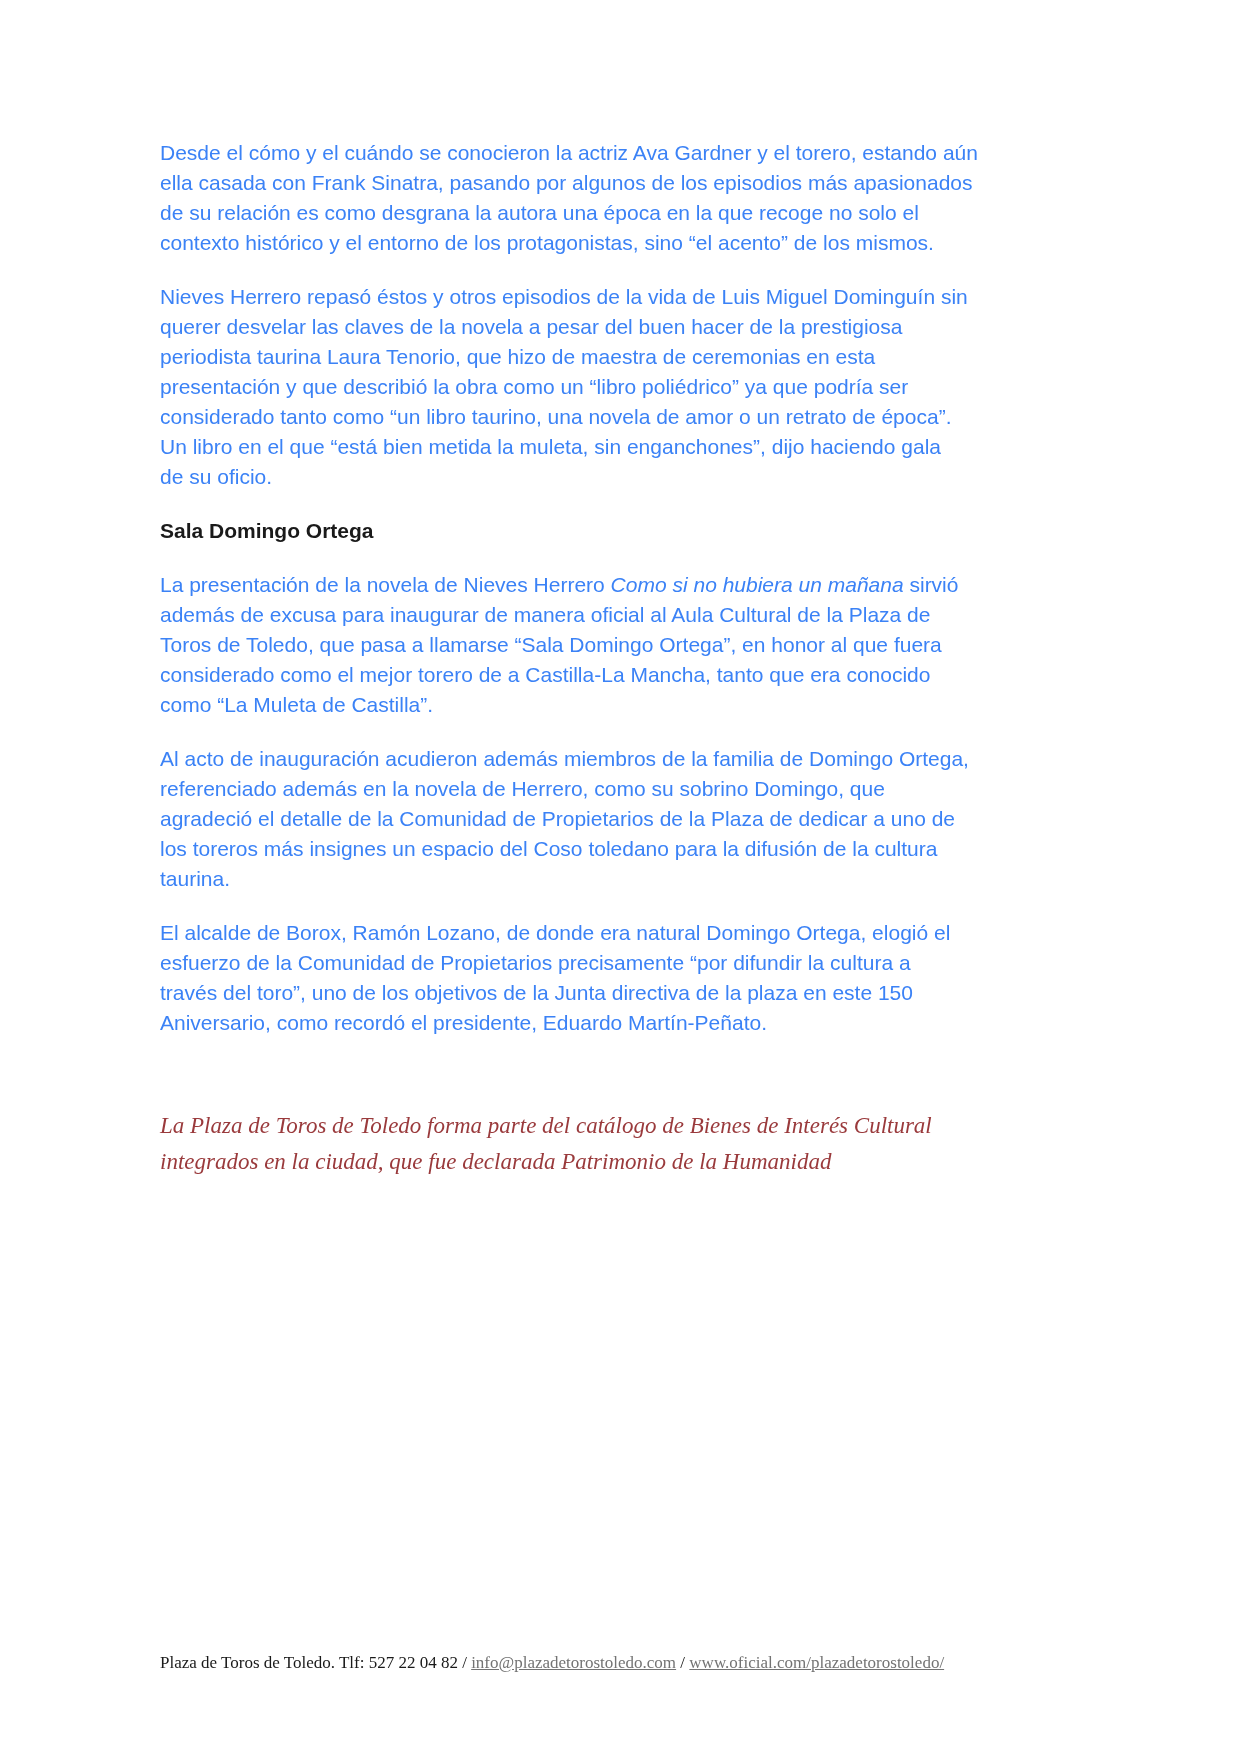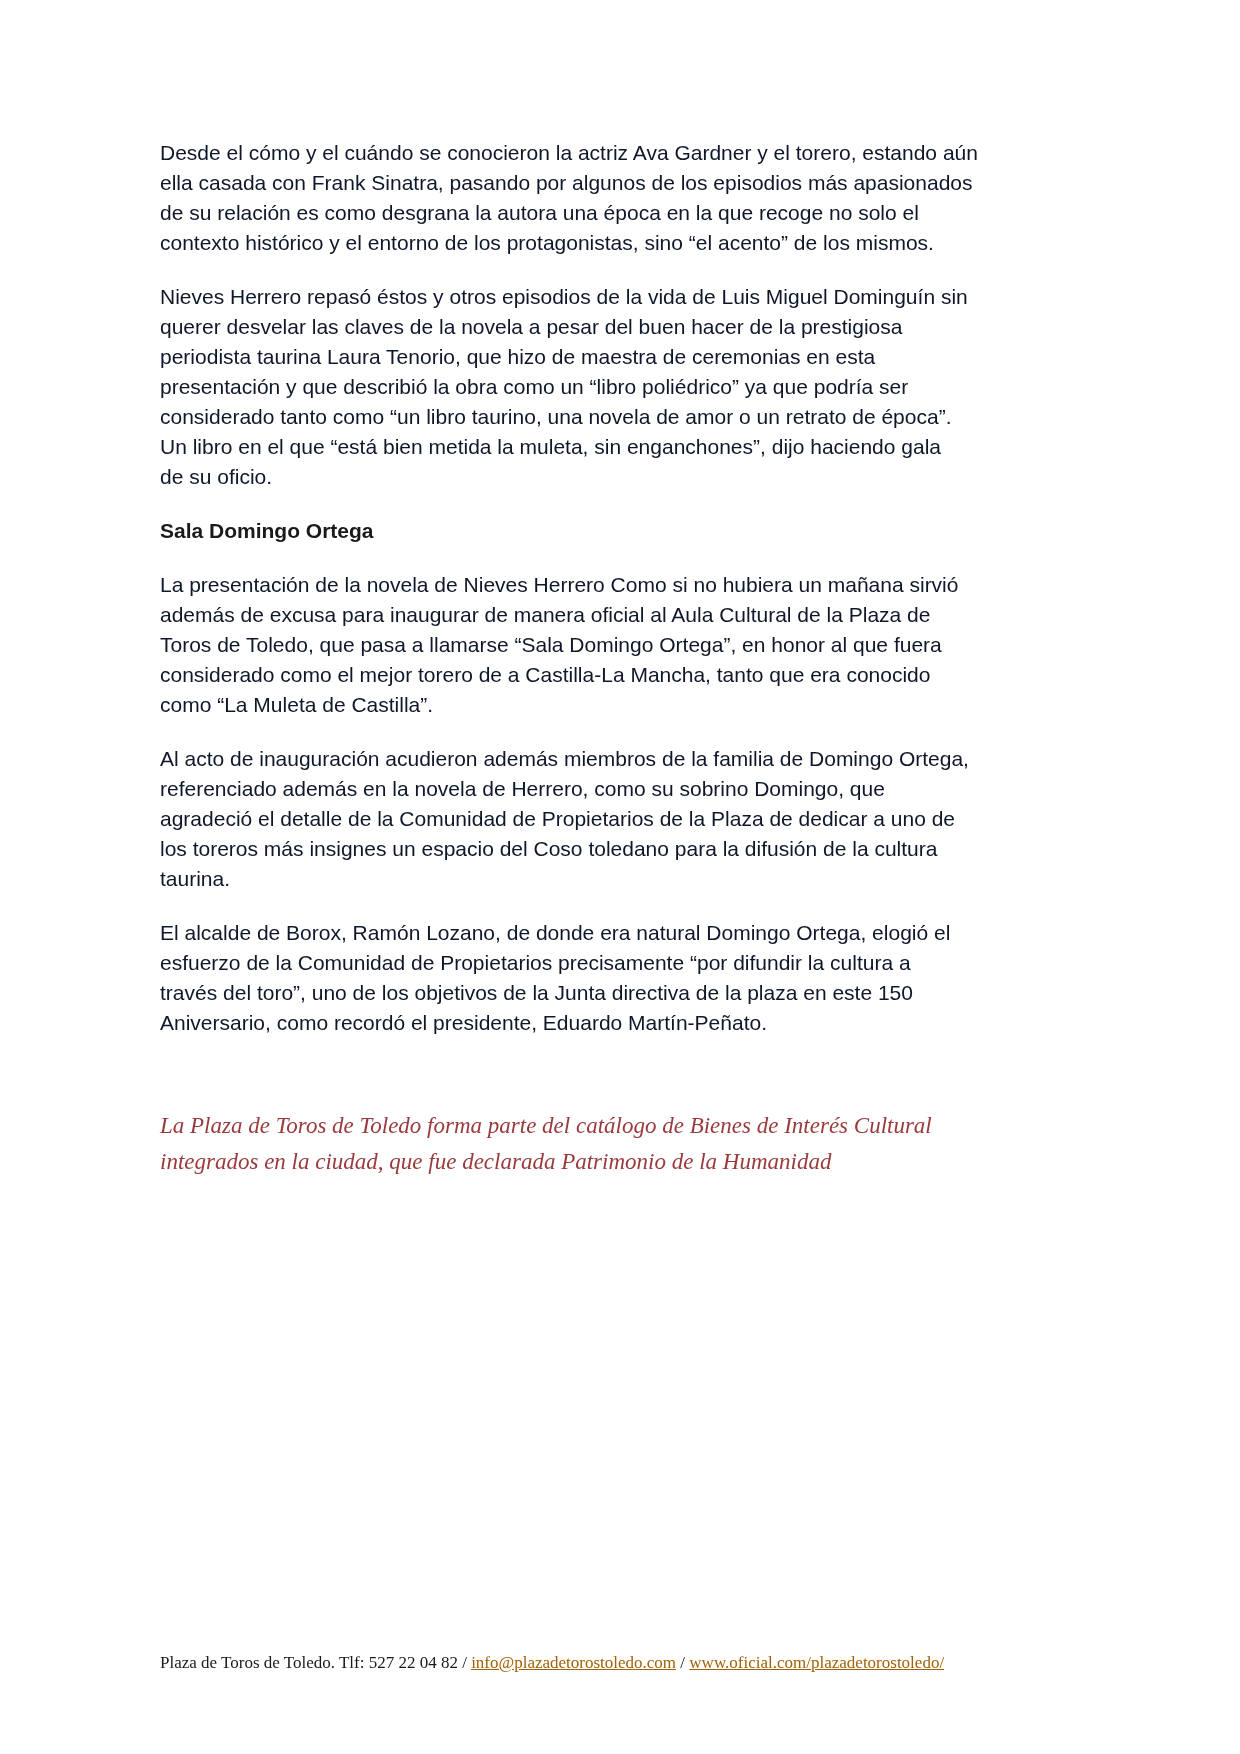--- a/index.html
+++ b/index.html
@@ -20,30 +20,31 @@
     position: absolute;
     left: 160px;
     top: 138px;
     width: 940px;
   }
   .para {
     font-size: 21px;
     line-height: 30px;
     white-space: pre-line;
     margin: 0 0 24px 0;
-    color: #0f172a;
+    color: #3b82f6;
   }
   .heading {
     font-size: 21px;
     line-height: 30px;
     font-weight: bold;
     margin: 13px 0 24px 0;
     color: #1a1a1a;
   }
   .italic-inline {
+    font-style: italic;
     margin-top: 32px;
   }
   .quote {
     font-family: "Liberation Serif", serif;
     font-style: italic;
     font-size: 23px;
     line-height: 36px;
     color: #9a3a3c;
     text-align: left;
     white-space: pre-line;
@@ -54,21 +55,21 @@
     left: 160px;
     top: 1652px;
     width: 960px;
     font-family: "Liberation Serif", serif;
     font-size: 17px;
     line-height: 22px;
     color: #1a1a1a;
     white-space: nowrap;
   }
   .footer a {
-    color: #a16207;
+    color: #737373;
     text-decoration: underline;
     cursor: pointer;
   }
 </style>
 </head>
 <body>
 
 <div class="page">
   <div class="content">
 

